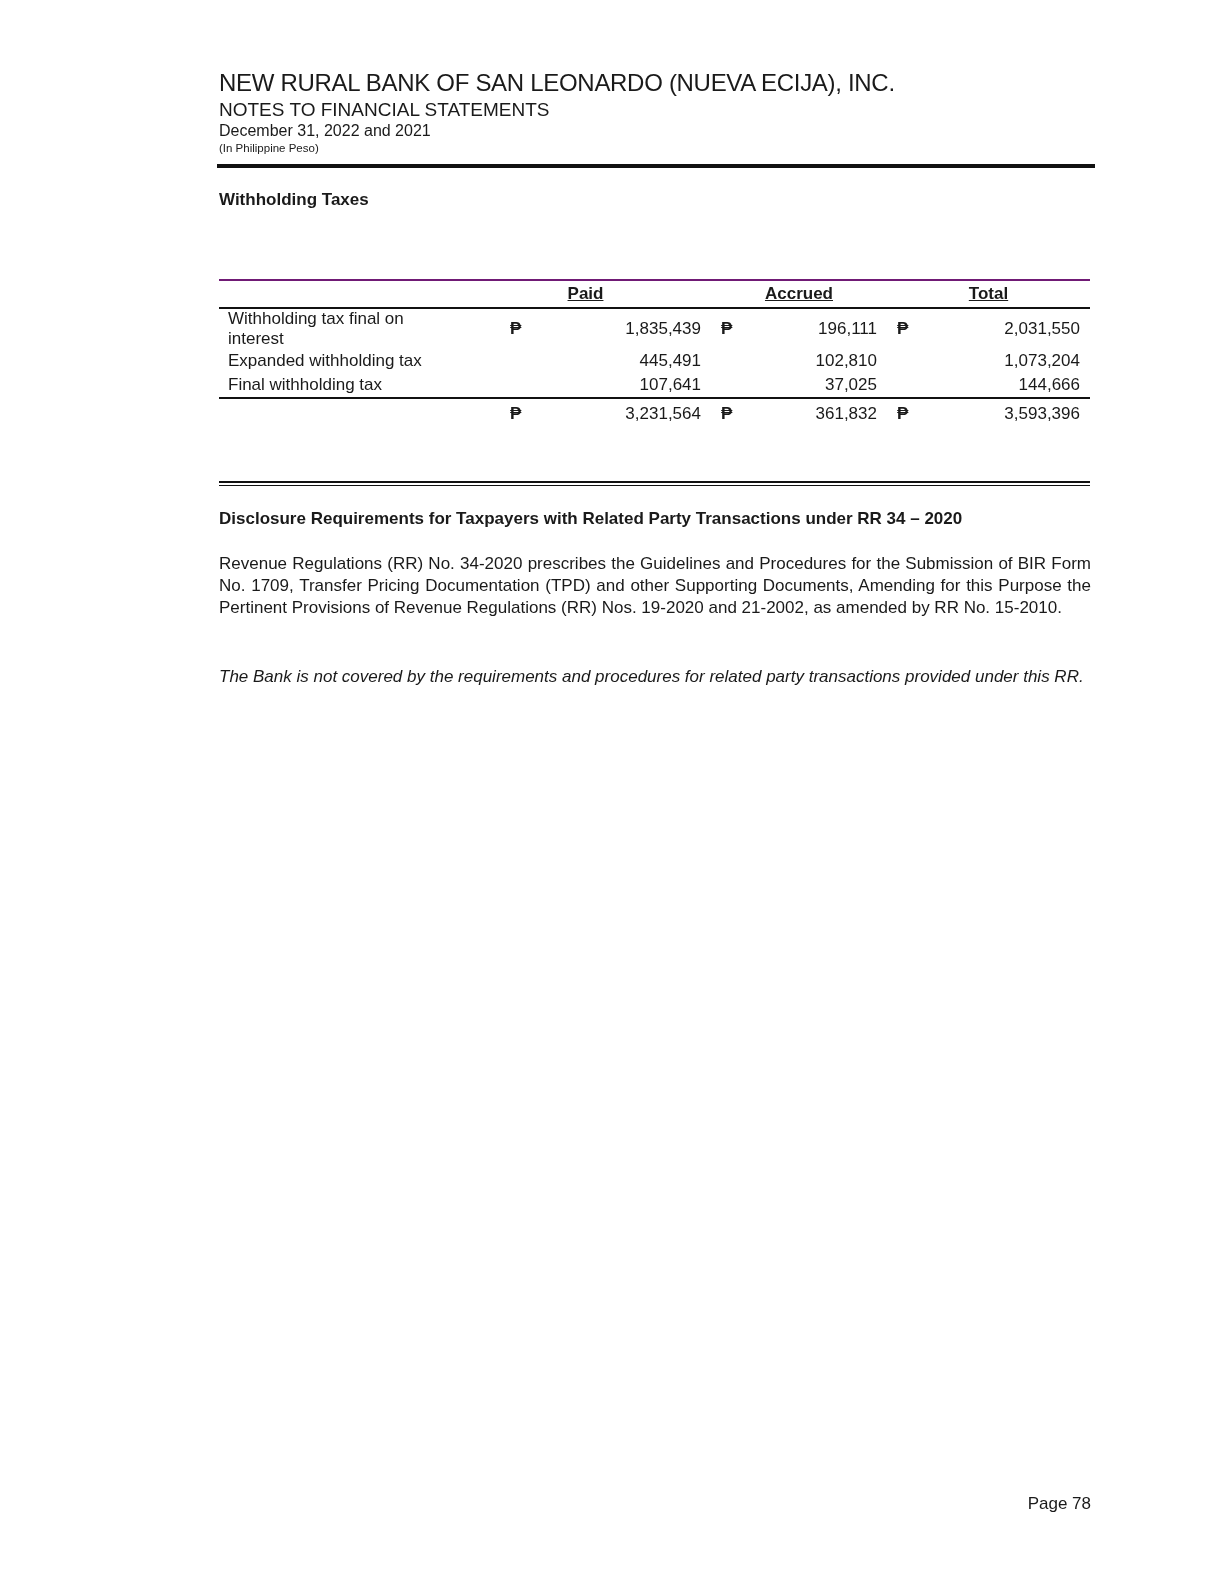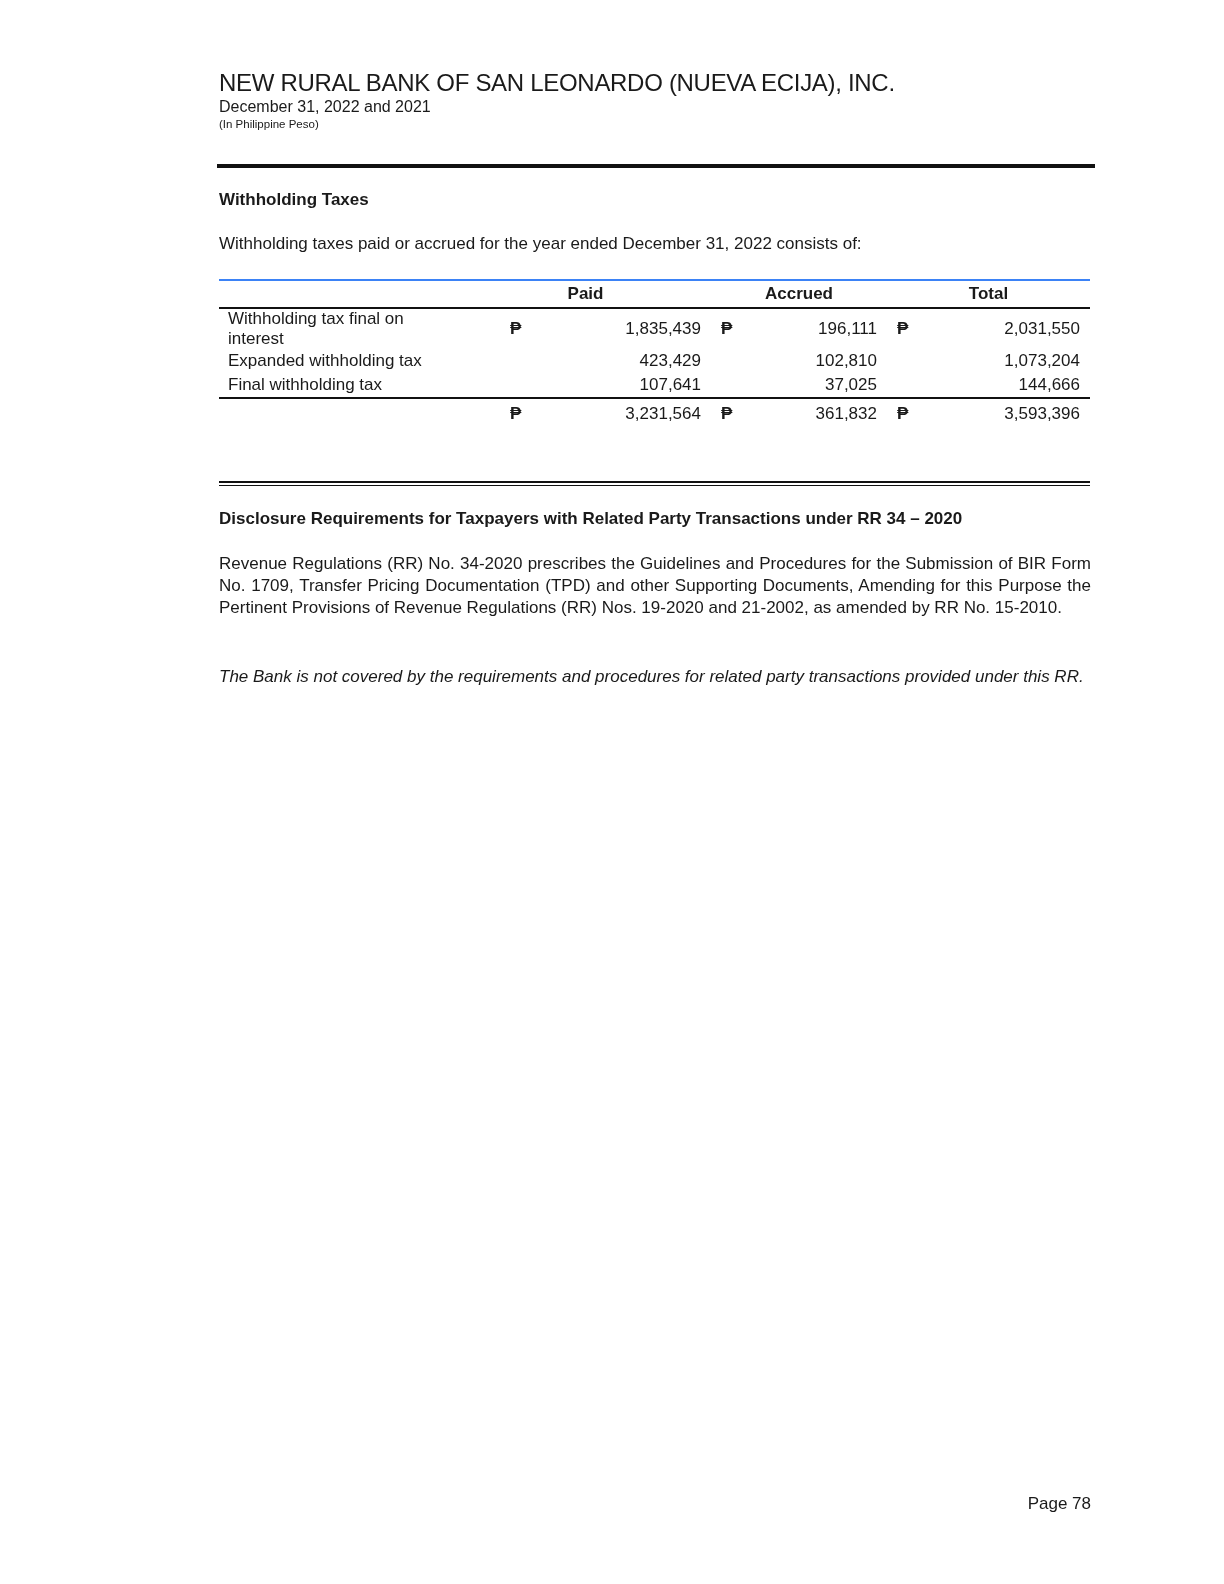--- a/index.html
+++ b/index.html
@@ -11,21 +11,21 @@
   .hdr .notes { font-size: 19px; line-height: 22px; margin-top: 2px; }
   .hdr .date { font-size: 16px; line-height: 20px; }
   .hdr .unit { font-size: 11.5px; line-height: 14px; }
   .hdr-rule { position: absolute; left: 217px; top: 164px; width: 878px; height: 4px; background: #111; }
 
   .sec1-title { position: absolute; left: 219px; top: 190px; font-size: 17px; font-weight: bold; }
   .sec1-intro { position: absolute; left: 219px; top: 234px; font-size: 17px; }
 
   table.wt { position: absolute; left: 219px; top: 279px; width: 871px; border-collapse: collapse; font-size: 17px; }
   table.wt td, table.wt th { padding: 0; vertical-align: middle; }
-  table.wt thead tr { border-top: 2px solid #3b82f6; border-bottom: 2px solid #111; }
+  table.wt thead tr { border-top: 2px solid #701a75; border-bottom: 2px solid #111; text-decoration: underline; }
   table.wt th { font-weight: bold; height: 26px; text-align: center; }
   table.wt td.lbl { width: 232px; line-height: 20px; padding-left: 9px; }
   table.wt td.cur { width: 38px; text-align: left; padding-left: 50px; font-weight: bold; }
   table.wt td.num { text-align: right; font-weight: normal; padding-right: 10px; }
   table.wt tr.body-row td { height: 24px; }
   table.wt tr.tall td { height: 40px; }
   table.wt tr.total { border-top: 2px solid #111; }
   table.wt tr.total td { height: 30px; }
   .dbl { position: absolute; left: 219px; top: 481px; width: 871px; height: 5px; border-top: 2px solid #111; border-bottom: 1.5px solid #111; box-sizing: border-box; }
 
@@ -36,27 +36,27 @@
 
   .page-no { position: absolute; right: 133px; top: 1494px; font-size: 17px; }
 </style>
 </head>
 <body>
 
 <div class="page">
 
   <div class="hdr">
     <div class="company">NEW RURAL BANK OF SAN LEONARDO (NUEVA ECIJA), INC.</div>
+    <div class="notes">NOTES TO FINANCIAL STATEMENTS</div>
     <div class="date">December 31, 2022 and 2021</div>
     <div class="unit">(In Philippine Peso)</div>
   </div>
   <div class="hdr-rule"></div>
 
   <div class="sec1-title">Withholding Taxes</div>
-  <div class="sec1-intro">Withholding taxes paid or accrued for the year ended December 31, 2022 consists of:</div>
 
   <table class="wt">
     <thead>
       <tr>
         <th></th>
         <th colspan="2">Paid</th>
         <th colspan="2">Accrued</th>
         <th colspan="2">Total</th>
       </tr>
     </thead>
@@ -66,21 +66,21 @@
         <td class="cur">₱</td>
         <td class="num">1,835,439</td>
         <td class="cur" style="padding-left:10px;width:30px">₱</td>
         <td class="num">196,111</td>
         <td class="cur" style="padding-left:10px;width:30px">₱</td>
         <td class="num">2,031,550</td>
       </tr>
       <tr class="body-row">
         <td class="lbl">Expanded withholding tax</td>
         <td class="cur"></td>
-        <td class="num">423,429</td>
+        <td class="num">445,491</td>
         <td class="cur" style="padding-left:10px;width:30px"></td>
         <td class="num">102,810</td>
         <td class="cur" style="padding-left:10px;width:30px"></td>
         <td class="num">1,073,204</td>
       </tr>
       <tr class="body-row">
         <td class="lbl">Final withholding tax</td>
         <td class="cur"></td>
         <td class="num">107,641</td>
         <td class="cur" style="padding-left:10px;width:30px"></td>

